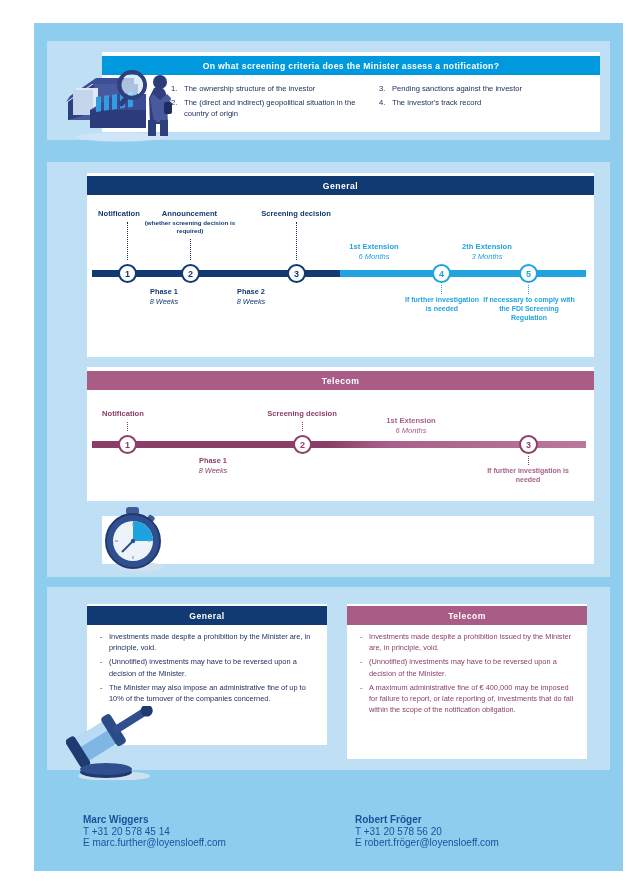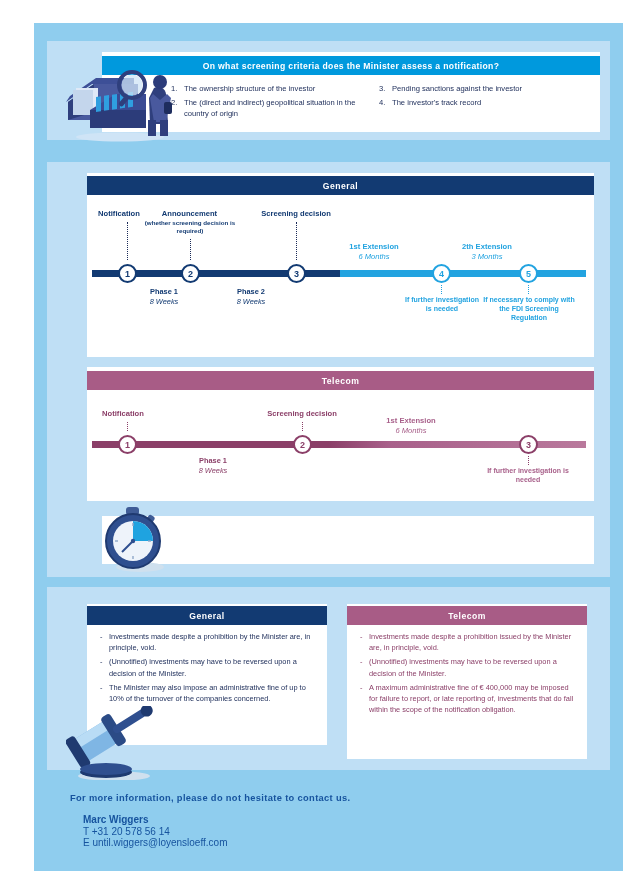--- a/index.html
+++ b/index.html
@@ -341,20 +341,24 @@
       <rect x="2" y="12" width="11" height="34" rx="4" fill="#1f3a70"></rect>
       <rect x="44" y="12" width="11" height="34" rx="4" fill="#2b4b86"></rect>
       <rect x="49" y="26" width="38" height="8" rx="4" fill="#2f4f8f"></rect>
       <circle cx="88" cy="30" r="6" fill="#1f3a70"></circle>
     </g>
     <ellipse cx="40" cy="66" rx="26" ry="6" fill="#1f3a70"></ellipse>
     <ellipse cx="40" cy="63" rx="26" ry="6" fill="#2f4f8f"></ellipse>
   </svg>
 
   <div id="contact-band"></div>
-  <div id="contact-title">For more information, please do not hesitate to contact us.</div>
 
   <div class="contact" id="contact-0">
     <span class="nm">Marc Wiggers</span>
-    <span class="ph">T +31 20 578 56 14</span><br>
-    <span class="em">E until.wiggers@loyensloeff.com</span>
+    <span class="ph">T +31 20 578 45 14</span><br>
+    <span class="em">E marc.further@loyensloeff.com</span>
+  </div>
+  <div class="contact" id="contact-2">
+    <span class="nm">Robert Fröger</span>
+    <span class="ph">T +31 20 578 56 20</span><br>
+    <span class="em">E robert.fröger@loyensloeff.com</span>
   </div>
 </div>
 
 </body></html>

